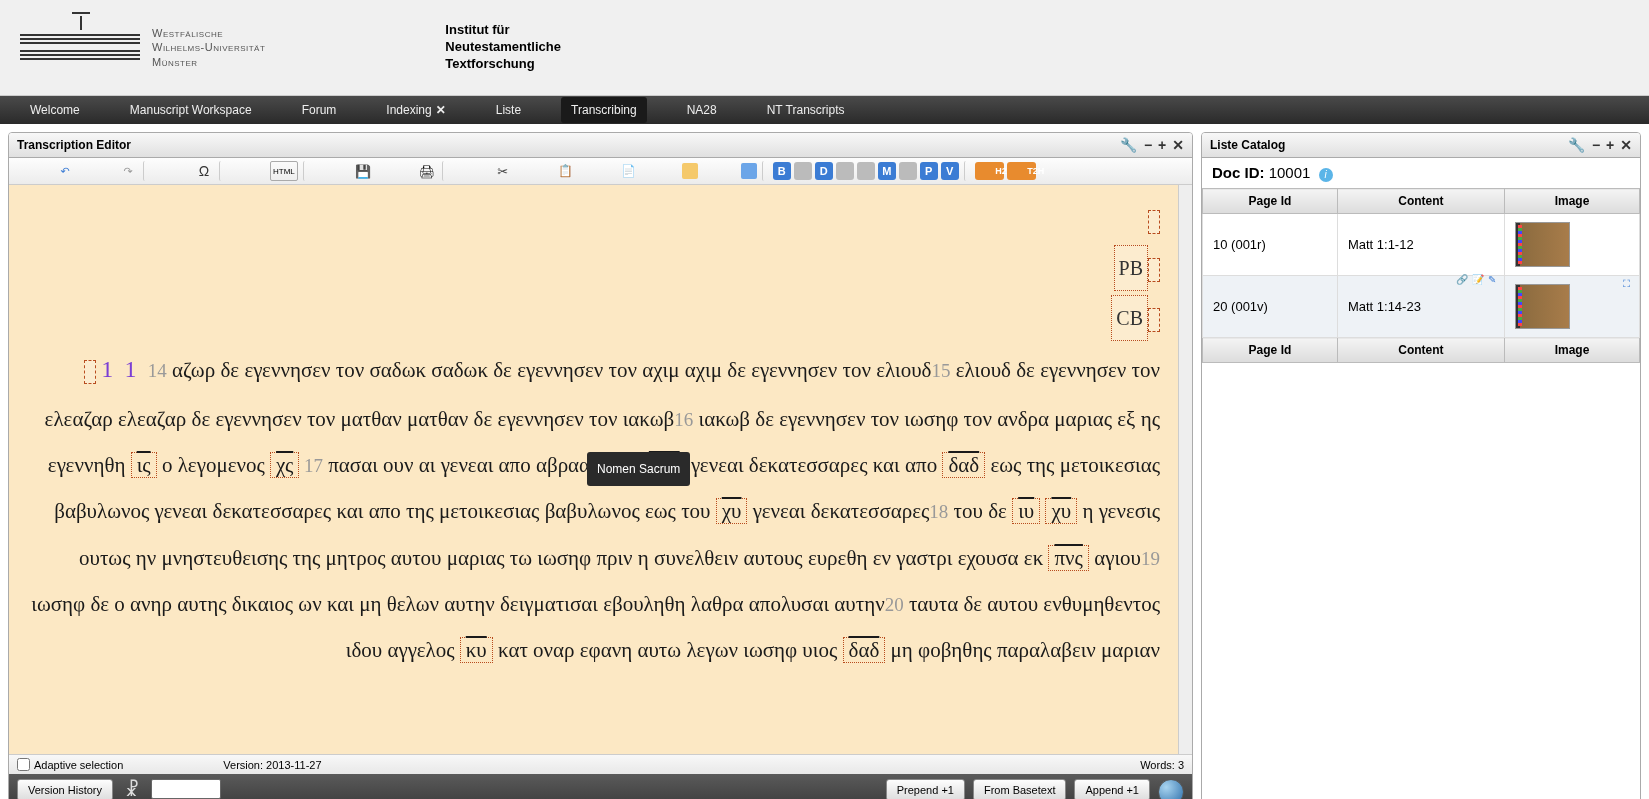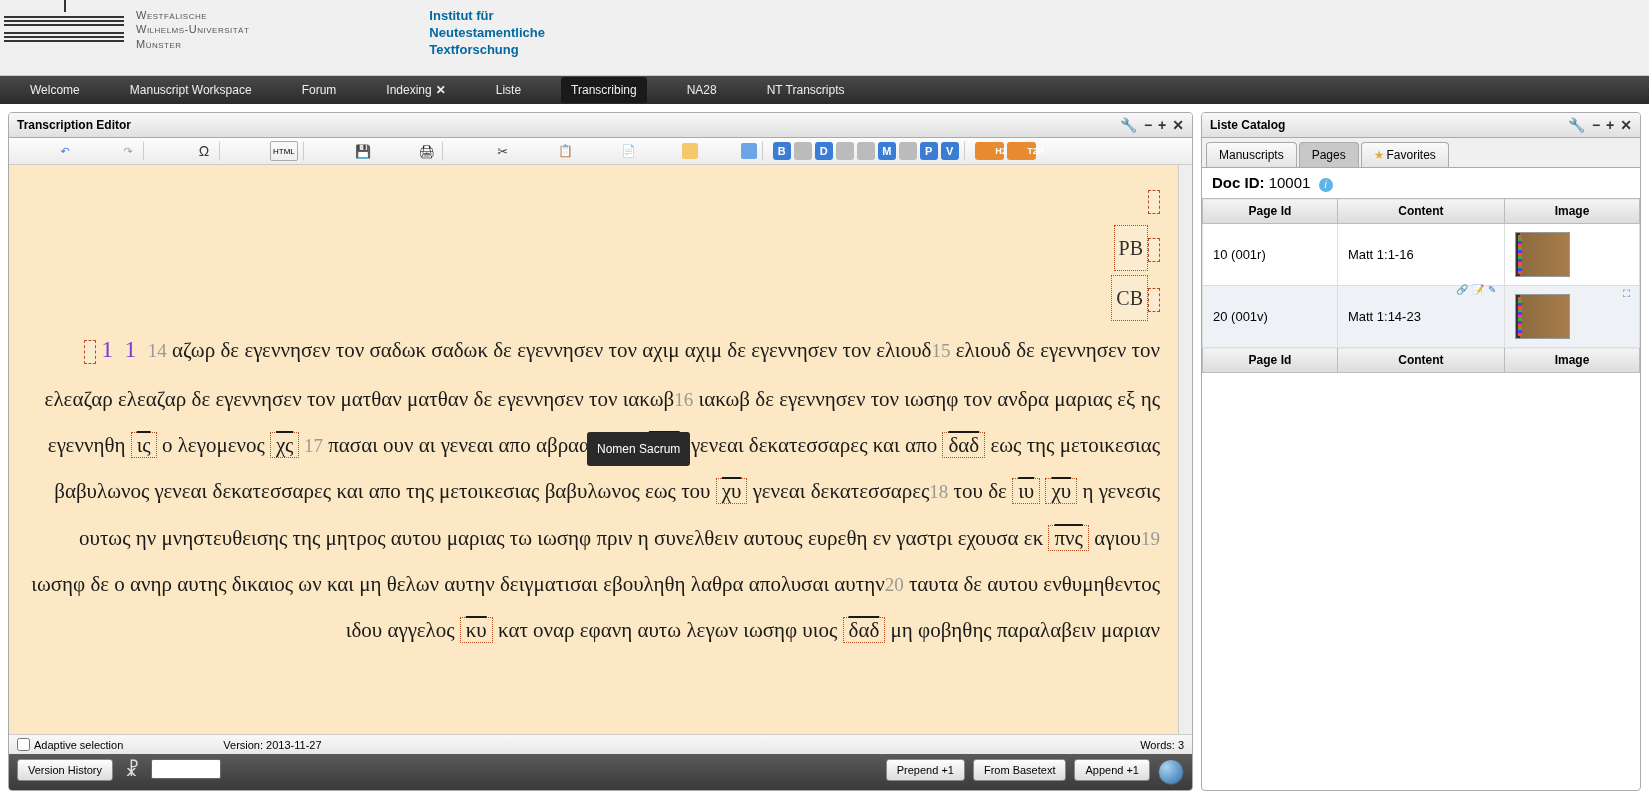--- a/index.html
+++ b/index.html
@@ -1,43 +1,43 @@
 <!DOCTYPE html>
 <html><head>
 <meta charset="utf-8">
 <style>
 * { margin: 0; padding: 0; box-sizing: border-box; }
 body { font-family: Arial, sans-serif; font-size: 12px; background: #fff; }
 
 .header-bar {
   display: flex;
-  align-items: flex-start;
-  padding: 8px 4px;
+  align-items: center;
+  padding: 8px 20px;
   background: #f0f0f0;
   border-bottom: 1px solid #ccc;
-  height: 76px;
+  height: 96px;
 }
 .logo-block { display: flex; align-items: center; gap: 12px; }
 .logo-lines { display: flex; flex-direction: column; gap: 2px; width: 120px; position: relative; }
 .logo-lines::before {
   content: '';
   position: absolute;
   top: -18px; left: 60px;
   width: 2px; height: 14px; background: #333;
 }
 .logo-lines::after {
   content: '';
   position: absolute;
   top: -22px; left: 52px;
   width: 18px; height: 2px; background: #333;
 }
 .logo-line { height: 2px; background: #333; }
 .logo-line.gap { background: transparent; }
 .uni-text { font-size: 11px; color: #555; font-variant: small-caps; letter-spacing: 0.5px; line-height: 1.3; }
-.inst-text { color: #0369a1; font-weight: bold; font-size: 13px; margin-left: 180px; line-height: 1.3; }
+.inst-text { color: #000000; font-weight: bold; font-size: 13px; margin-left: 180px; line-height: 1.3; }
 
 .nav-bar {
   background: linear-gradient(#4a4a4a, #2a2a2a);
   display: flex;
   padding: 0 20px;
   height: 28px;
   align-items: center;
   gap: 30px;
 }
 .nav-item { color: #eee; font-size: 12px; cursor: pointer; padding: 6px 10px; }
@@ -369,44 +369,39 @@
   <div class="panel catalog">
     <div class="panel-header">
       <span>Liste Catalog</span>
       <span class="spacer"></span>
       <span class="ctrl">🔧</span>
       <span class="ctrl">−</span>
       <span class="ctrl">+</span>
       <span class="ctrl">✕</span>
     </div>
 
-    <div class="catalog-tabs">
-      <div class="cat-tab">Manuscripts</div>
-      <div class="cat-tab active">Pages</div>
-      <div class="cat-tab"><span class="star">★</span><span>Favorites</span></div>
-    </div>
 
     <div class="doc-id">
       <span class="label">Doc ID:</span>
       <span>10001</span>
       <span class="info-icon">i</span>
     </div>
 
     <table class="cat-table">
       <thead>
         <tr>
           <th>Page Id</th>
           <th>Content</th>
           <th>Image</th>
         </tr>
       </thead>
       <tbody>
         <tr>
           <td>10 (001r)</td>
-          <td>Matt 1:1-16</td>
+          <td>Matt 1:1-12</td>
           <td class="img-cell">
               <div class="thumb"></div>
             </td>
         </tr>
         <tr class="active">
           <td>20 (001v)</td>
           <td style="position:relative">
             <span>Matt 1:14-23</span>
             <div class="row-icons">
               <span>🔗</span>

